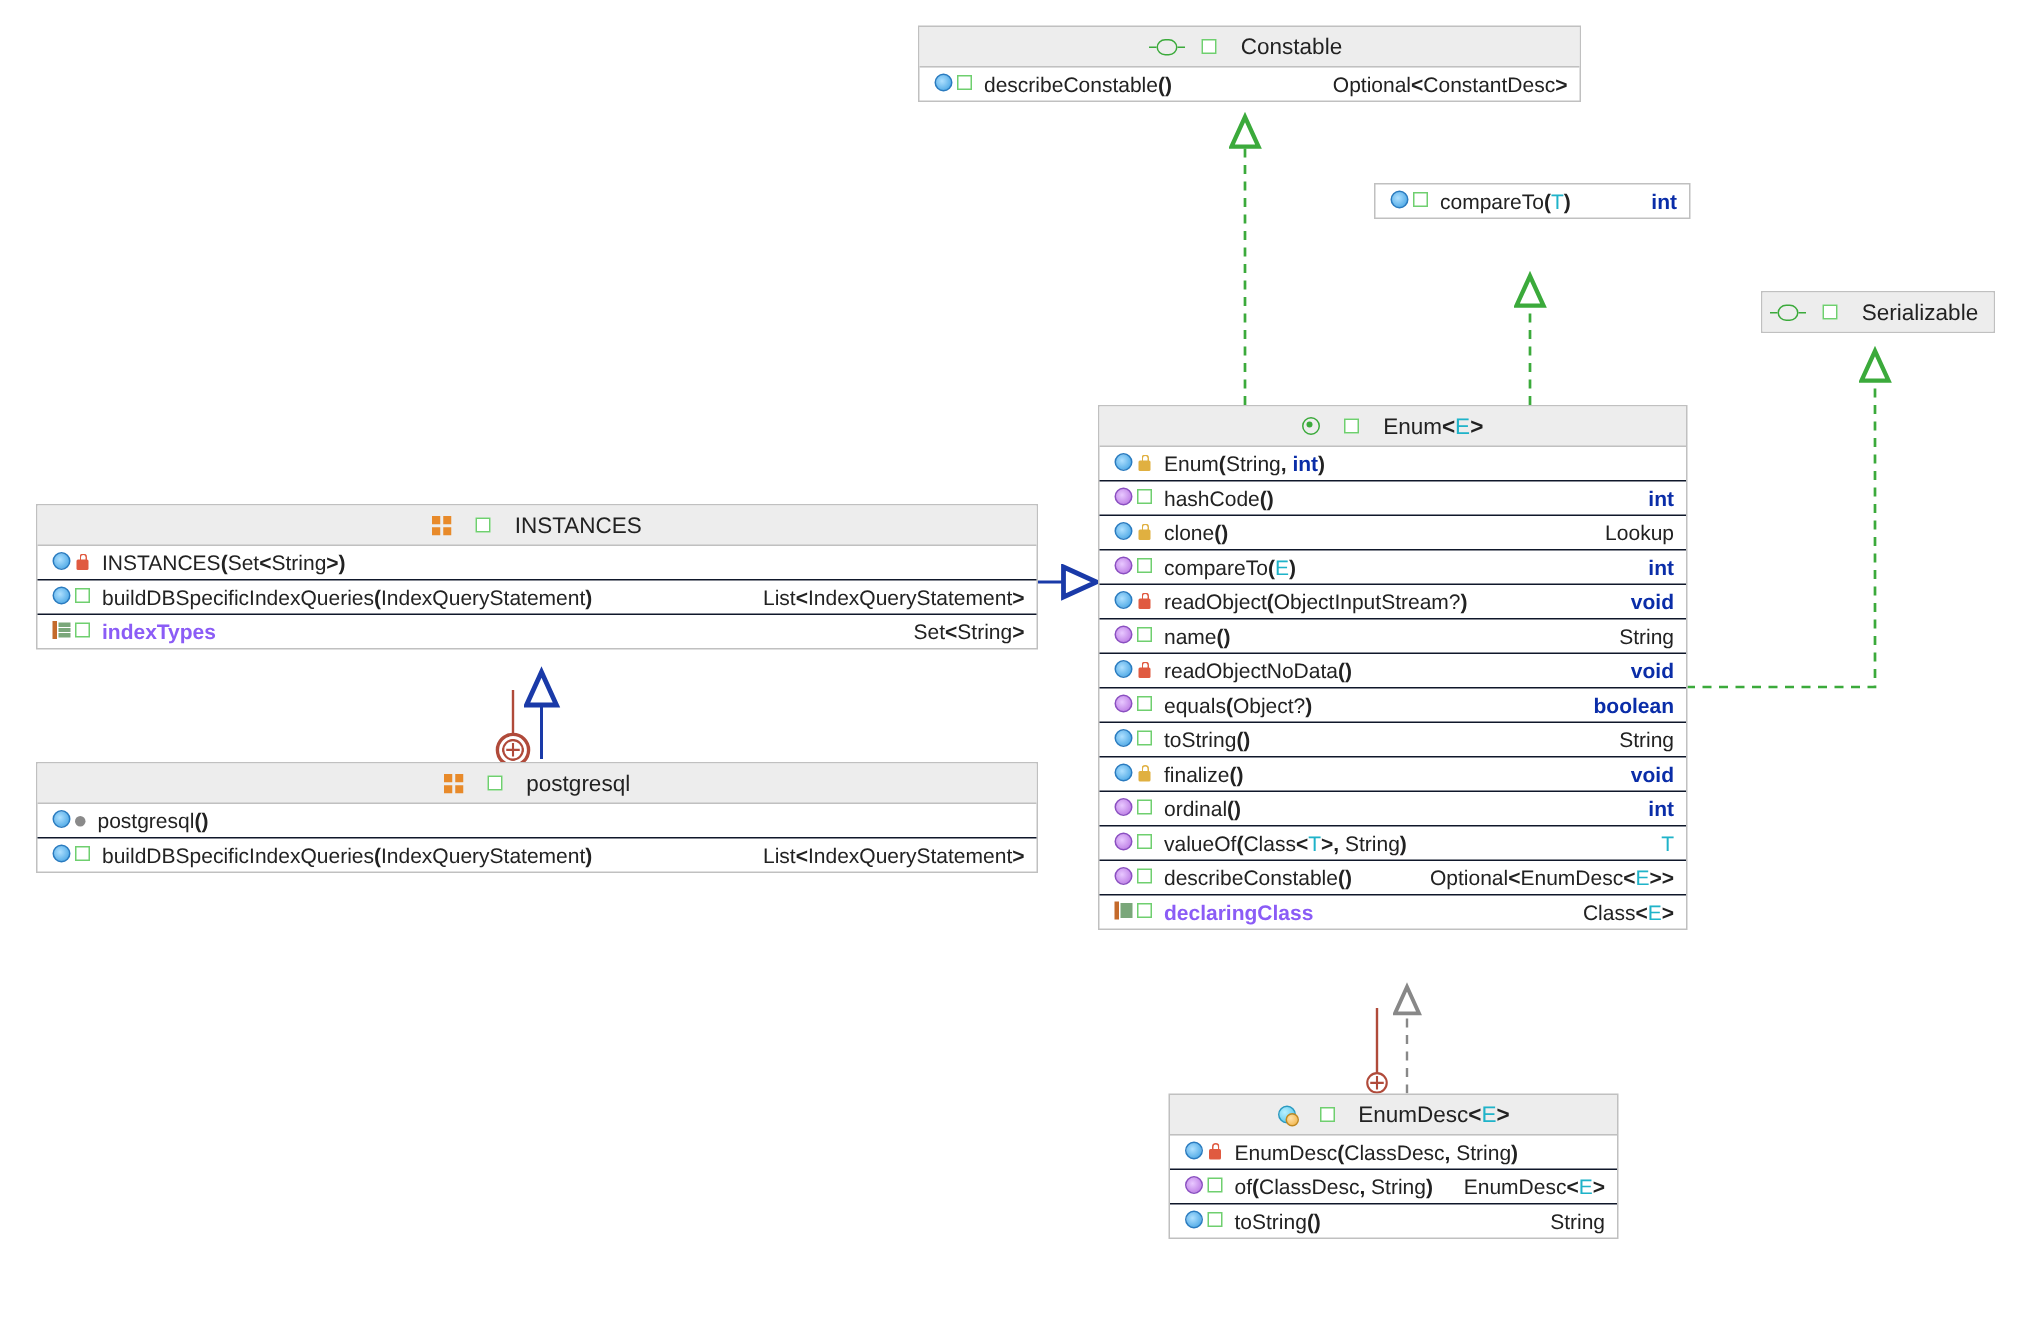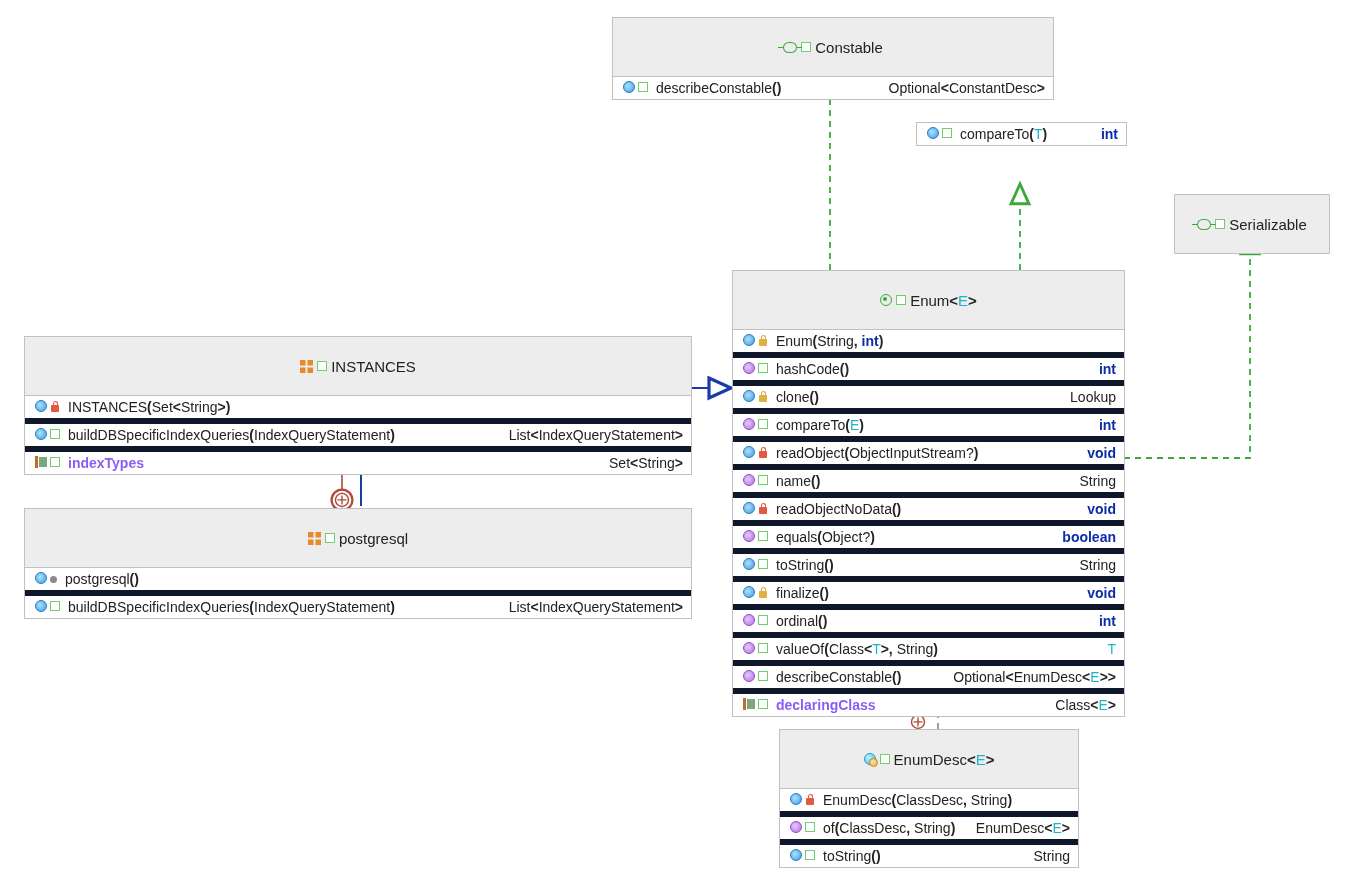--- a/index.html
+++ b/index.html
@@ -16,33 +16,33 @@
   }
   .uml-box {
     position: absolute;
     background: #ffffff;
     border: 1px solid #c0c0c0;
   }
   .uml-header {
     background: #ededed;
     border-bottom: 1px solid #c0c0c0;
     text-align: right;
-    padding: 20px 8px;
+    padding: 4px 8px;
     display: flex;
     align-items: center;
     justify-content: center;
-    gap: 4px;
+    gap: 16px;
     min-height: 18px;
   }
   .uml-title {
     font-size: 15px;
     color: #222;
   }
   .row {
-    border-bottom: 6px solid #0f172a;
+    border-bottom: 1px solid #0f172a;
     padding: 3px 8px 3px 10px;
     display: flex;
     align-items: baseline;
     white-space: nowrap;
   }
   .row:last-child { border-bottom: none; }
   .ic-group { display: inline-flex; gap: 3px; align-items: center; margin-right: 8px; }
   .sig { flex: 0 0 auto; }
   .spacer { flex: 1 1 auto; }
   .ret { text-align: center; }

